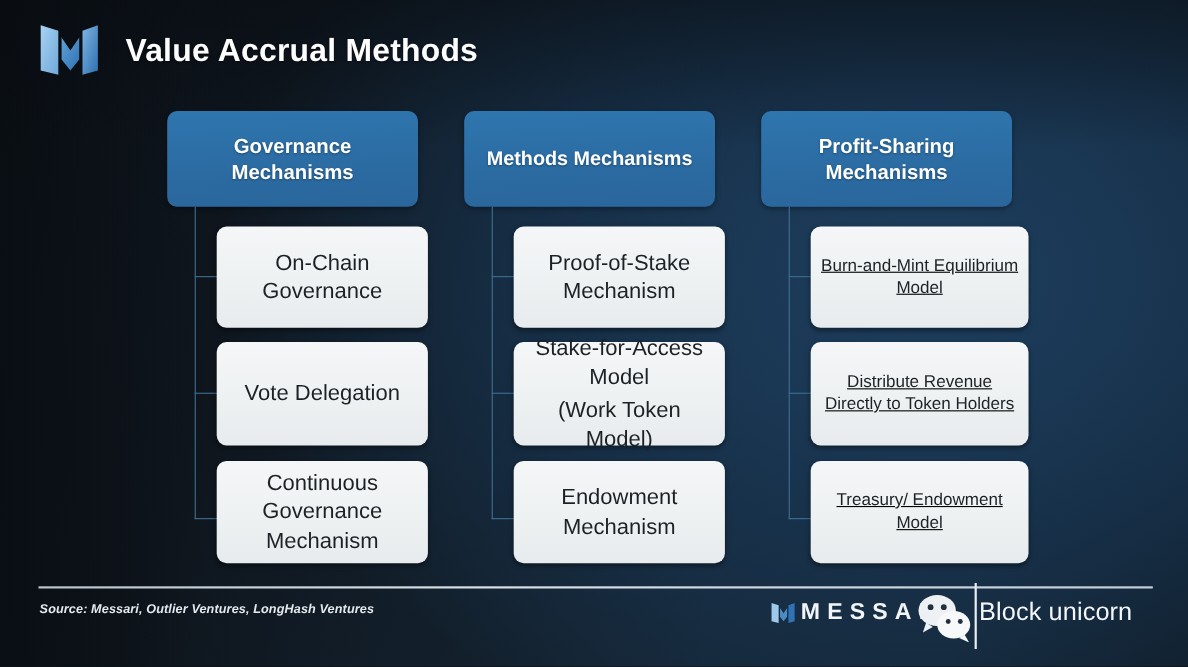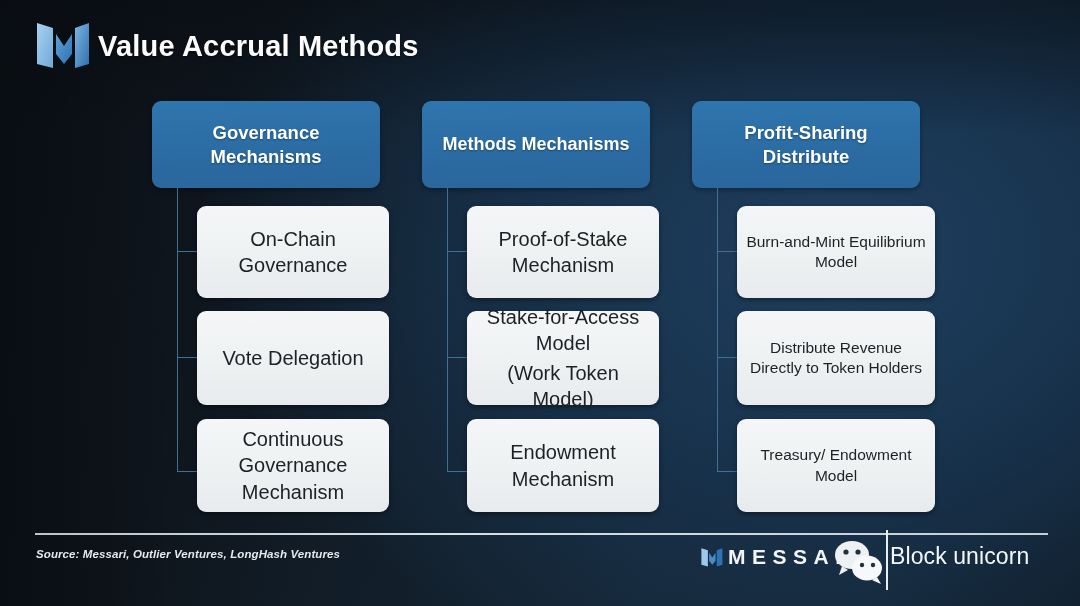--- a/index.html
+++ b/index.html
@@ -27,21 +27,21 @@
       linear-gradient(90deg, rgba(8,12,17,0.6) 0%, rgba(8,12,17,0) 16%);
   }
 
   
   .slide-head {
     position: absolute;
     left: 34px;
     top: 20px;
     display: flex;
     align-items: center;
-    gap: 8px;
+    gap: 24px;
     z-index: 4;
   }
   .brand-mark { width: 56px; height: 52px; display: block; }
   .slide-title {
     color: #fdfdfd;
     font-size: 29px;
     font-weight: bold;
     letter-spacing: 0.2px;
     white-space: nowrap;
     text-shadow: 0 1px 2px rgba(0,0,0,0.5);
@@ -120,21 +120,21 @@
   .node-box span {
     color: #1d2125;
     font-size: 20px;
     line-height: 1.32;
     display: block;
   }
   .node-box.n0 { top: 206px; height: 92px; }
   .node-box.n1 { top: 311px; height: 94px; }
   .node-box.n2 { top: 419px; height: 93px; }
 
-  .col-2 .node-box { left: 45px; width: 198px; }
+  .col-2 .node-box { left: 45px; width: 198px; text-decoration: underline; }
   .col-2 .node-box span { font-size: 15.5px; }
   .col-1 .node-box span { font-size: 20px; }
 
   .subline { display: block; margin-top: 3px; }
 
   
   .footer-rule {
     position: absolute;
     left: 35px;
     top: 533px;
@@ -263,21 +263,21 @@
           <span class="subline">(Work Token Model)</span>
         </span>
       </div>
       <div class="node-box n2">
         <span>Endowment Mechanism</span>
       </div>
     </div>
 
     <div class="column col-2">
       <div class="head-box">
-        <span>Profit-Sharing Distribute</span>
+        <span>Profit-Sharing Mechanisms</span>
       </div>
       <div class="trunk"></div>
       <div class="branch b0"></div>
       <div class="branch b1"></div>
       <div class="branch b2"></div>
       <div class="node-box n0">
         <span>Burn-and-Mint Equilibrium Model</span>
       </div>
       <div class="node-box n1">
         <span>Distribute Revenue Directly to Token Holders</span>

